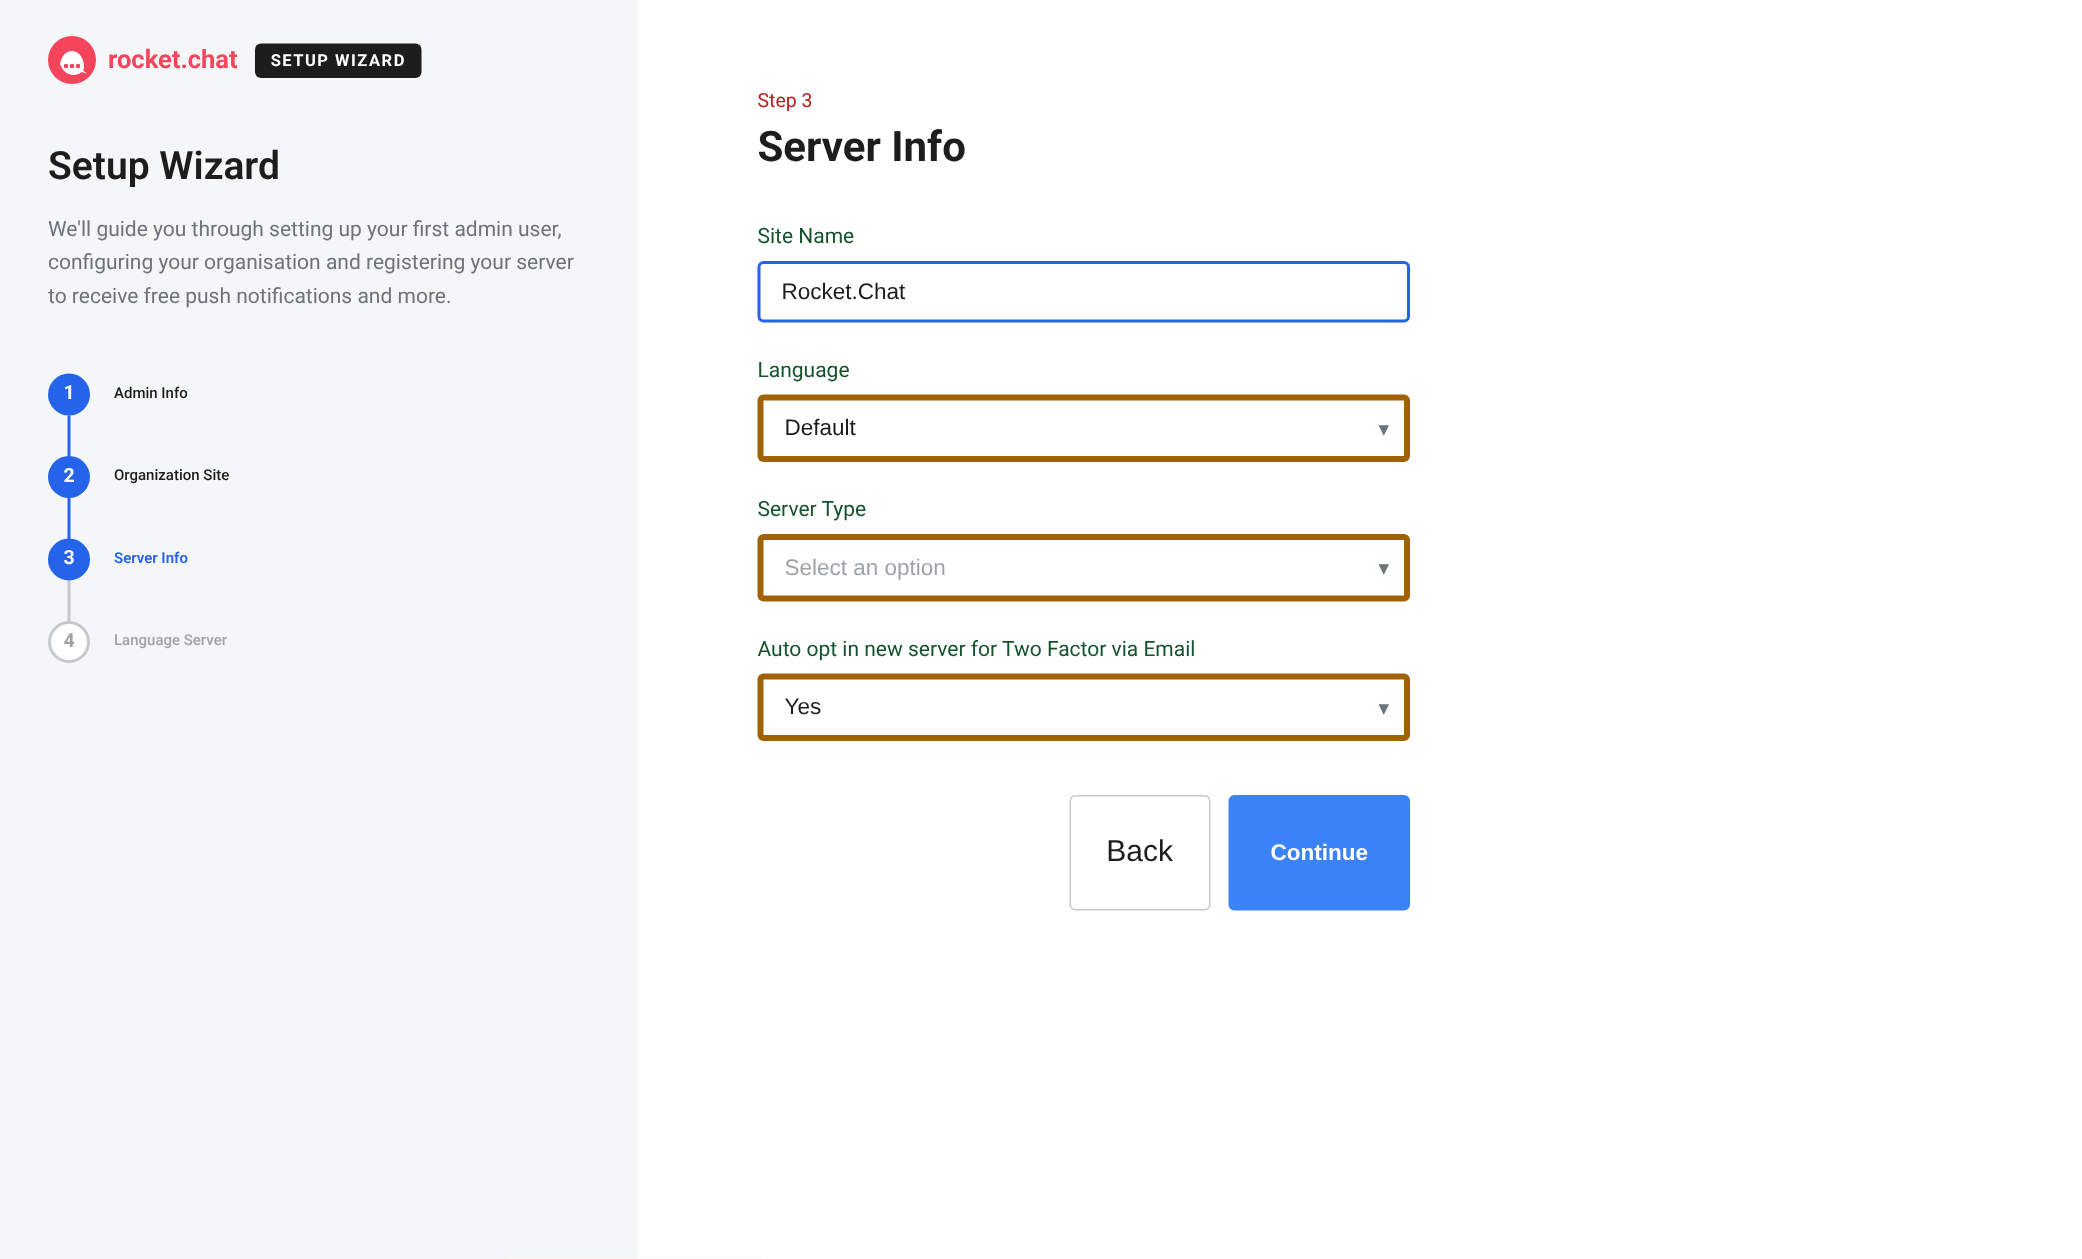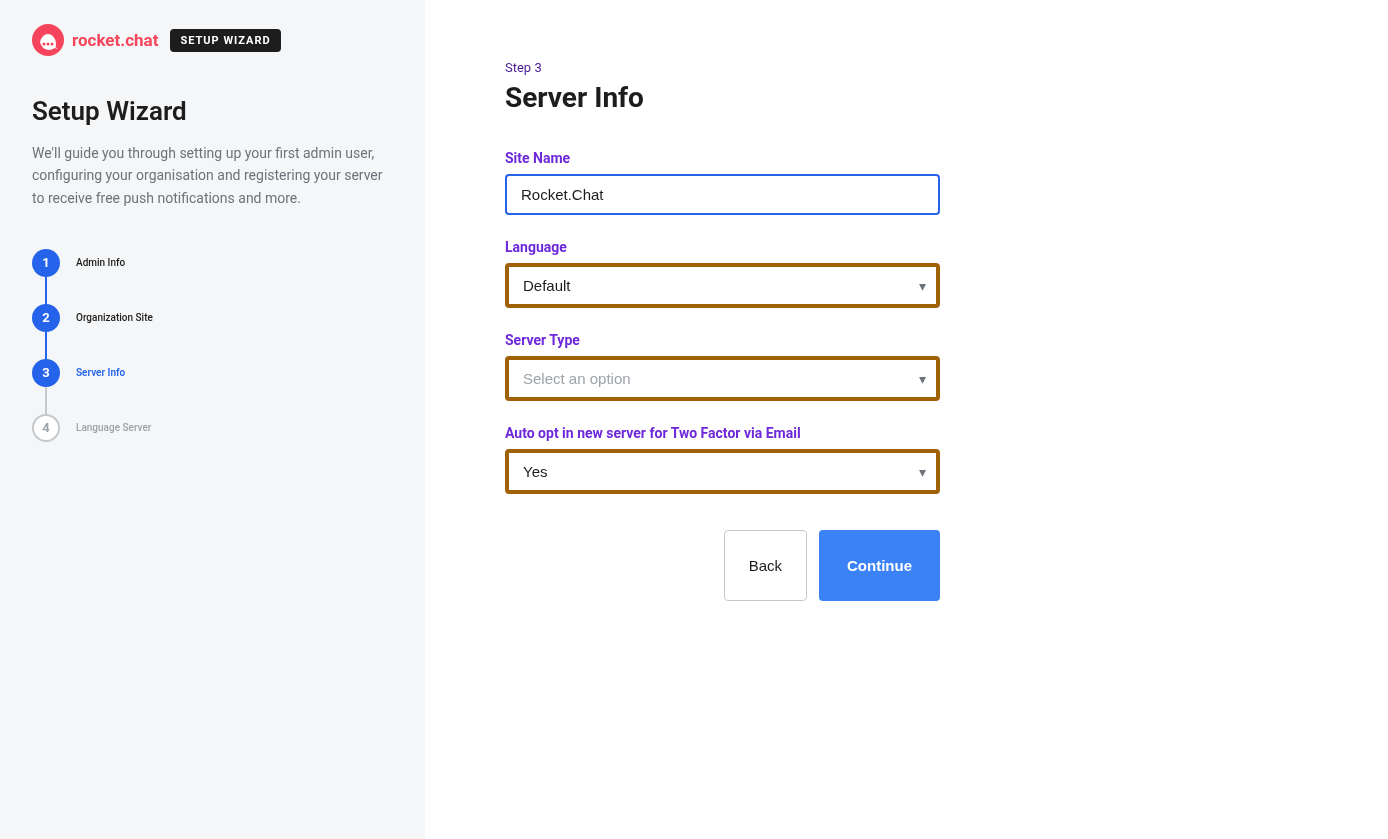--- a/index.html
+++ b/index.html
@@ -125,36 +125,36 @@
       align-items: flex-start;
       justify-content: flex-start;
       padding: 60px 80px;
     }
     .form-container {
       width: 100%;
       max-width: 435px;
     }
     .step-indicator {
       font-size: 13px;
-      color: #4c1d95;
+      color: #b91c1c;
       margin-bottom: 6px;
     }
     .form-title {
       font-size: 28px;
       font-weight: 700;
       color: #1d1d1d;
       margin-bottom: 36px;
     }
     .form-group {
       margin-bottom: 24px;
     }
     .form-label {
       font-size: 14px;
-      font-weight: 700;
-      color: #6d28d9;
+      font-weight: 400;
+      color: #14532d;
       margin-bottom: 8px;
       display: block;
     }
     .form-input {
       width: 100%;
       padding: 10px 14px;
       border: 2px solid #2563eb;
       border-radius: 4px;
       font-size: 15px;
       color: #1d1d1d;
@@ -195,21 +195,21 @@
       display: flex;
       justify-content: flex-end;
       gap: 12px;
       margin-top: 36px;
     }
     .btn-back {
       padding: 26px 24px;
       border: 1px solid #c6c9cc;
       border-radius: 4px;
       background: #fff;
-      font-size: 15px;
+      font-size: 20px;
       font-weight: 500;
       color: #1d1d1d;
       cursor: pointer;
     }
     .btn-continue {
       padding: 10px 28px;
       border: none;
       border-radius: 4px;
       background: #3b82f6;
       font-size: 15px;

